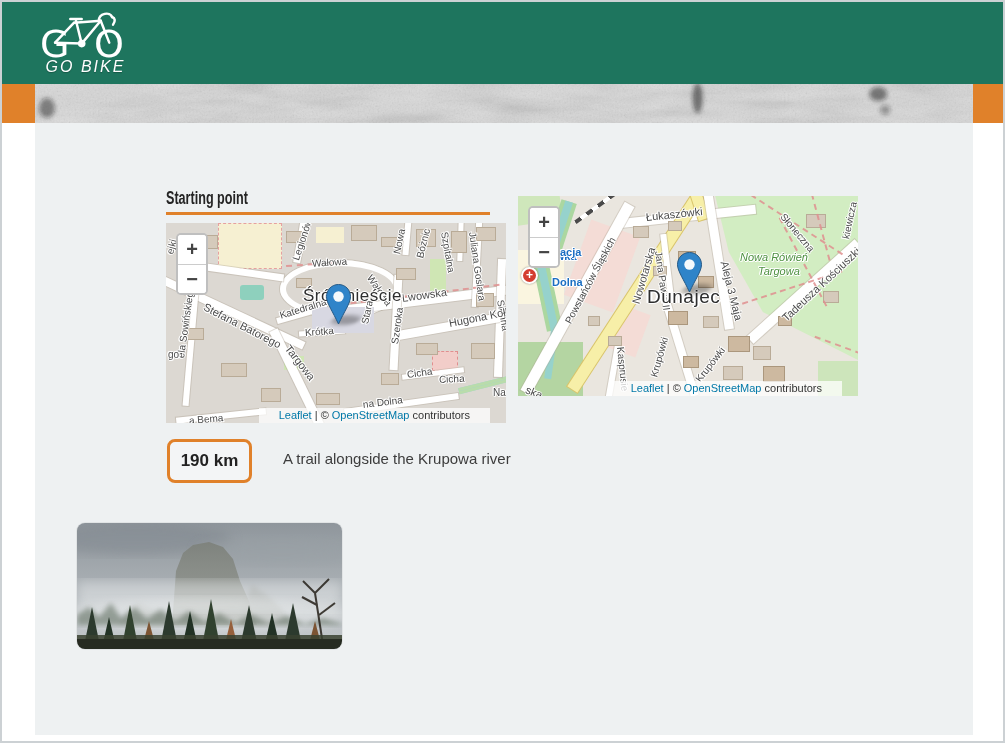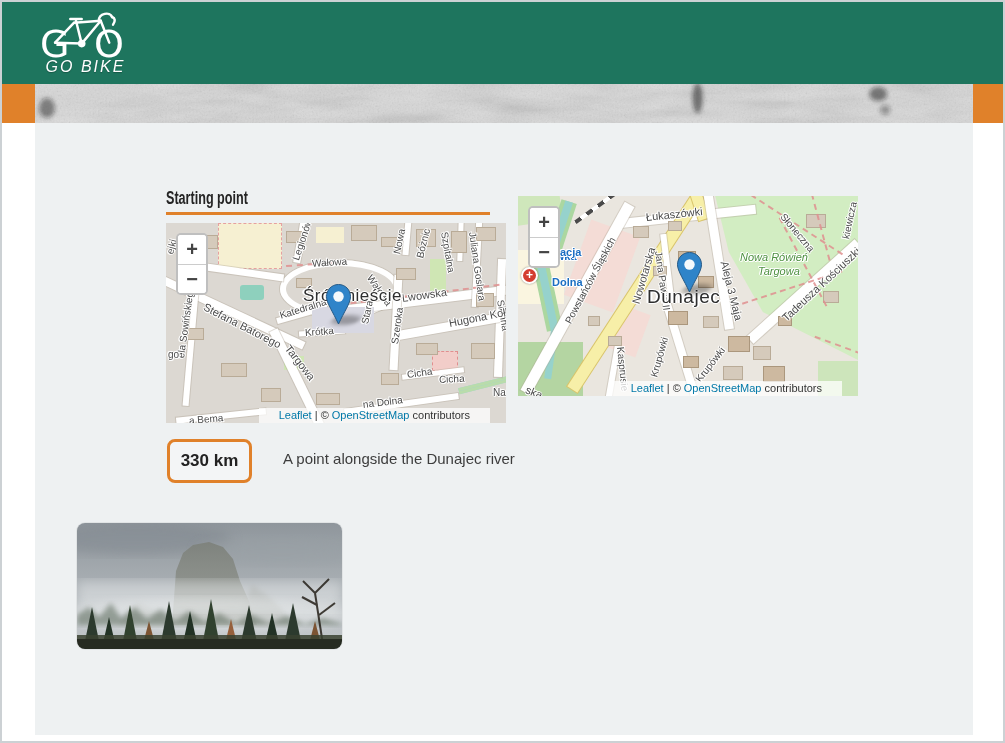--- a/index.html
+++ b/index.html
@@ -300,23 +300,23 @@
           <div class="zoomctl">
             <div class="zbtn">+</div>
             <div class="zbtn">−</div>
           </div>
           <div class="attr"><a>Leaflet</a><span> | © </span><a>OpenStreetMap</a><span> contributors</span></div>
         </div>
       </div>
     </div>
 
     <div class="details-row">
-      <div class="distance">330 km</div>
+      <div class="distance">190 km</div>
       <div class="desc">
-        <p>A point alongside the Dunajec river</p>
+        <p>A trail alongside the Krupowa river</p>
       </div>
     </div>
 
     <div class="landmarks">
       <div class="photo">
         <svg viewBox="0 0 265 126" width="265" height="126" preserveAspectRatio="none">
           <defs>
             <linearGradient id="sky" x1="0" y1="0" x2="0" y2="1">
               <stop offset="0" stop-color="#8f969c"></stop>
                 <stop offset="1" stop-color="#c4c9cc"></stop>

